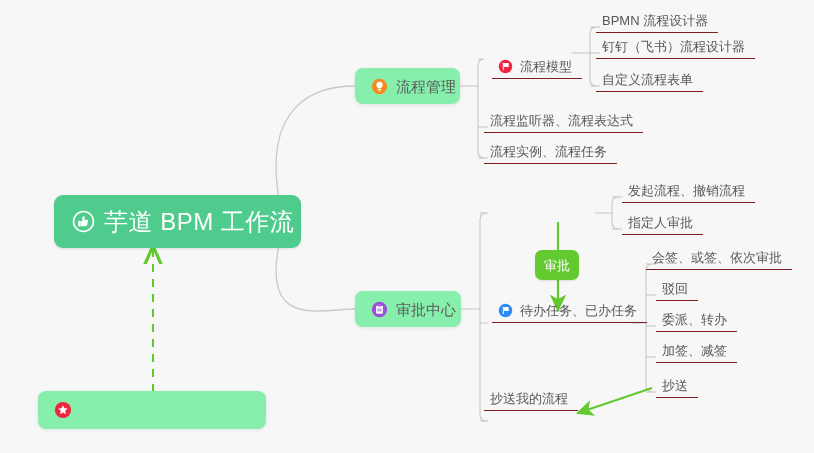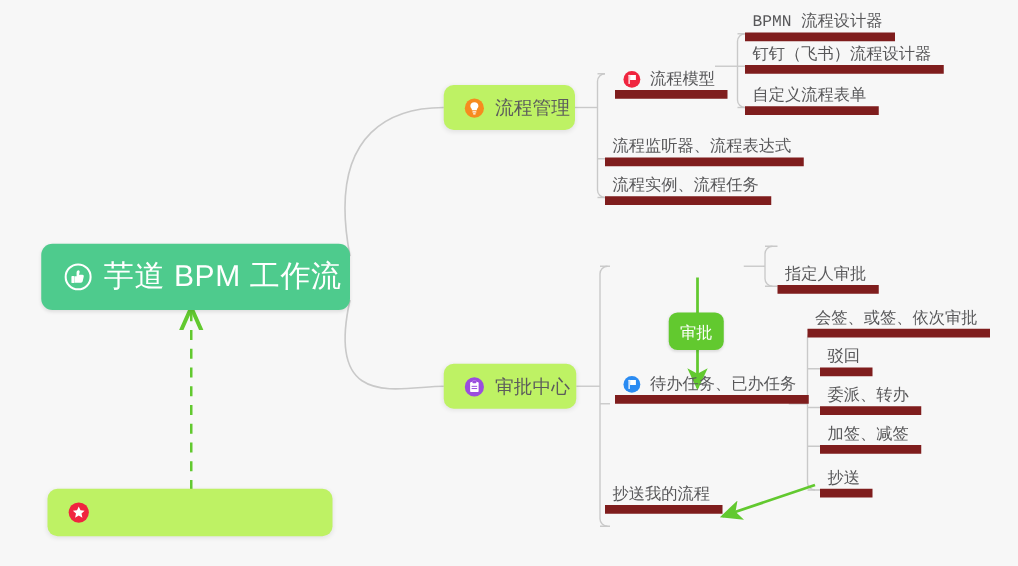--- a/index.html
+++ b/index.html
@@ -28,37 +28,38 @@
   .root-node {
     position: absolute;
     display: flex;
     align-items: center;
     gap: 9px;
     box-sizing: border-box;
     background: #4ecb8d;
     border-radius: 9px;
     padding: 0 18px;
     box-shadow: 0 1px 3px rgba(0,0,0,0.10);
+    margin-left: 21px;
   }
   .root-label {
     color: #ffffff;
     font-size: 24px;
     letter-spacing: 0.5px;
     white-space: nowrap;
     line-height: 1;
   }
 
   
   .card-node {
     position: absolute;
     display: flex;
     align-items: center;
     gap: 8px;
     box-sizing: border-box;
-    background: #bef264;
+    background: #86efac;
     border-radius: 8px;
     padding: 0 16px;
     box-shadow: 0 1px 4px rgba(0,0,0,0.09);
   }
   .card-label {
     color: #5c5c5c;
     font-size: 15px;
     white-space: nowrap;
     line-height: 1;
   }
@@ -67,24 +68,23 @@
     font-size: 15px;
   }
 
   
   .leaf-node {
     position: absolute;
     display: flex;
     align-items: center;
     gap: 7px;
     box-sizing: border-box;
-    border-bottom: 7px solid #7f1d1d;
+    border-bottom: 1px solid #7f1d1d;
     padding: 0 10px 4px 6px;
     white-space: nowrap;
-    font-family: Liberation Mono, monospace;
   }
   .leaf-label {
     color: #58585a;
     font-size: 13px;
     line-height: 1;
     white-space: nowrap;
   }
 
   
   .icon {
@@ -230,20 +230,23 @@
         <rect x="8.1" y="4.2" width="3.8" height="2.3" rx="0.8" fill="#ffffff"></rect>
         <rect x="8.1" y="4.2" width="3.8" height="2.3" rx="0.8" fill="#9b4dde"></rect>
         <rect x="7.4" y="9.0" width="5.2" height="0.95" fill="#9b4dde"></rect>
         <rect x="7.4" y="11.1" width="5.2" height="0.95" fill="#9b4dde"></rect>
       </svg>
     </span>
     <span class="card-label">审批中心</span>
   </div>
 
 
+  <div class="leaf-node" style="left:622px; top:183px; height:20px;">
+    <span class="leaf-label">发起流程、撤销流程</span>
+  </div>
 
   <div class="leaf-node" style="left:622px; top:215px; height:20px;">
     <span class="leaf-label">指定人审批</span>
   </div>
 
   <div class="leaf-node" style="left:492px; top:303px; height:20px;">
     <span class="icon">
       <svg width="15" height="15" viewBox="0 0 20 20">
         <circle cx="10" cy="10" r="9" fill="#2a8bf2"></circle>
         <rect x="6.4" y="5.0" width="1.35" height="10" rx="0.6" fill="#ffffff"></rect>

